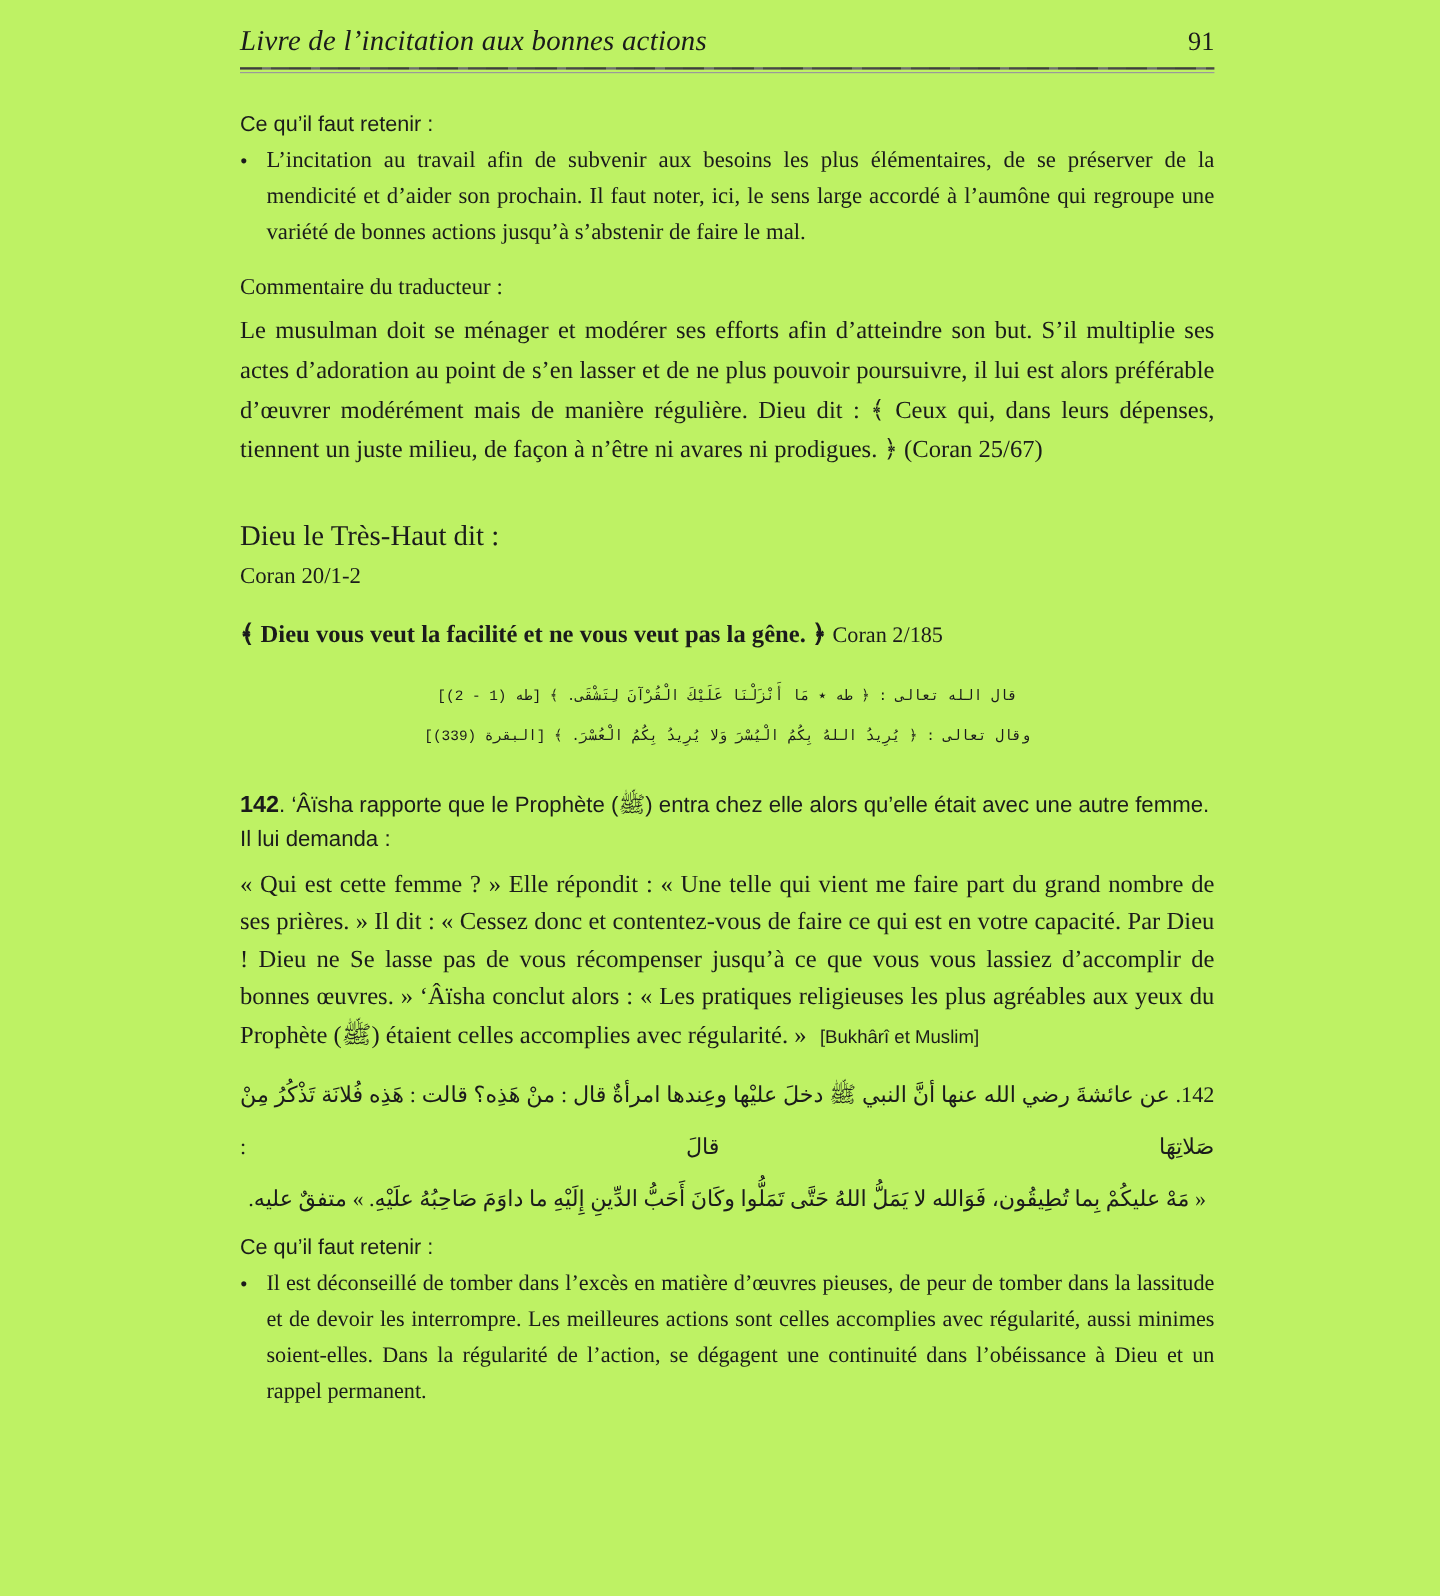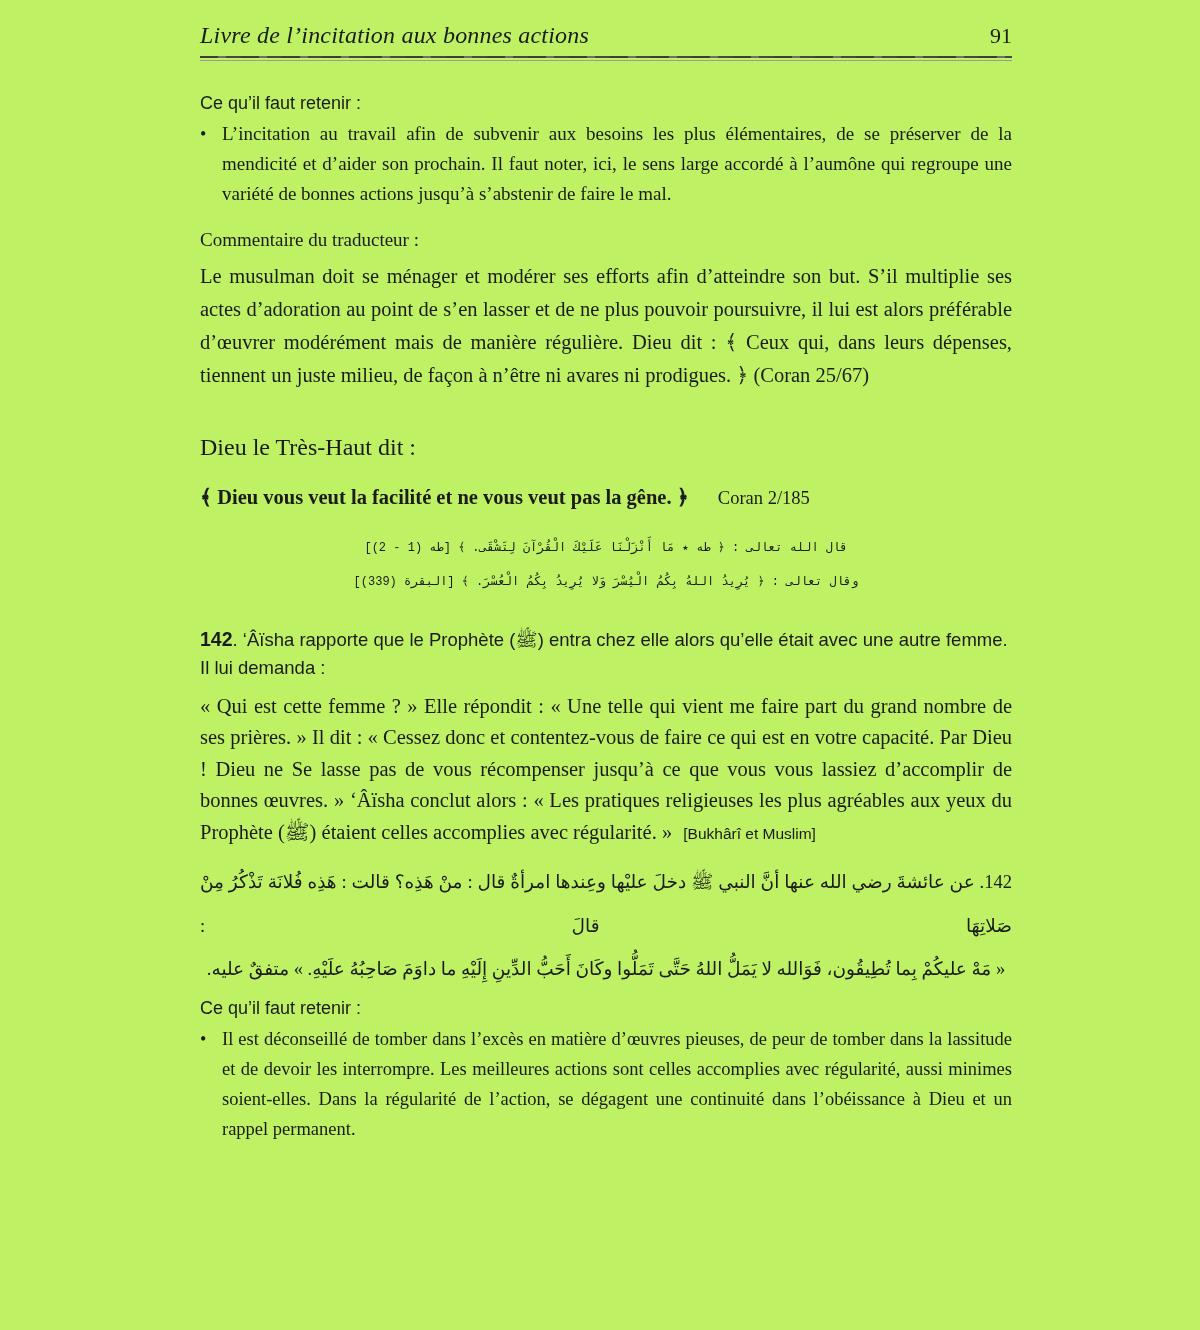--- a/index.html
+++ b/index.html
@@ -54,21 +54,21 @@
 
   
   .quote-intro { margin-top:42px; font-size:24px; }
   .quran-quote-1 {
     margin-top:20px; font-size:20.5px; font-weight:700;
     white-space:nowrap; text-align:justify; text-align-last:justify;
   }
   .quote-ref { margin-top:9px; font-size:19px; }
   .quran-quote-2-row { margin-top:24px; font-size:20.5px; }
   .quran-quote-2 { font-weight:700; }
-  .quote-ref-inline { font-size:18.5px; font-weight:400; margin-left:24px; }
+  .quote-ref-inline { font-size:18.5px; font-weight:400; margin-left:0; }
 
   .arabic-quote {
     direction:rtl; text-align:center;
     font-family:Liberation Mono, monospace;
     font-size:12px; line-height:1.65;
   }
   .arabic-quote.first  { margin-top:30px; }
   .arabic-quote.second { margin-top:14px; }
 
   
@@ -118,20 +118,21 @@
     </div>
 
 
     <div>
       <div class="commentary-label">Commentaire du traducteur :</div>
       <div class="commentary-text">Le musulman doit se ménager et modérer ses efforts afin d’atteindre son but. S’il multiplie ses actes d’adoration au point de s’en lasser et de ne plus pouvoir poursuivre, il lui est alors préférable d’œuvrer modérément mais de manière régulière. Dieu dit : ﴾ Ceux qui, dans leurs dépenses, tiennent un juste milieu, de façon à n’être ni avares ni prodigues. ﴿ (Coran 25/67)</div>
     </div>
 
     <div>
       <div class="quote-intro">Dieu le Très-Haut dit :</div>
+      <div class="quote-ref">Coran 20/1-2</div>
       <div class="quran-quote-2-row">
         <span class="quran-quote-2">﴾ Dieu vous veut la facilité et ne vous veut pas la gêne. ﴿</span>
         <span class="quote-ref-inline">Coran 2/185</span>
       </div>
       <div class="arabic-quote first" dir="rtl">قال الله تعالى : ﴿ طه ٭ مَا أَنْزَلْنَا عَلَيْكَ الْقُرْآنَ لِتَشْقَى. ﴾ [طه (1 - 2)]</div>
       <div class="arabic-quote second" dir="rtl">وقال تعالى : ﴿ يُرِيدُ اللهُ بِكُمُ الْيُسْرَ وَلا يُرِيدُ بِكُمُ الْعُسْرَ. ﴾ [البقرة (339)]</div>
     </div>
 
     <div>
       <div class="hadith-intro">

